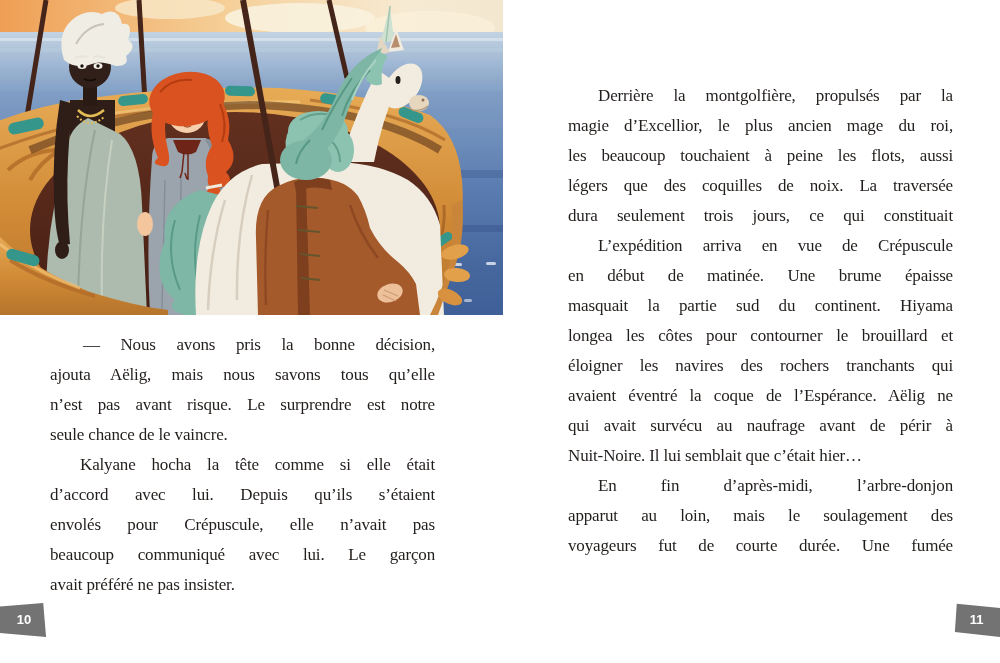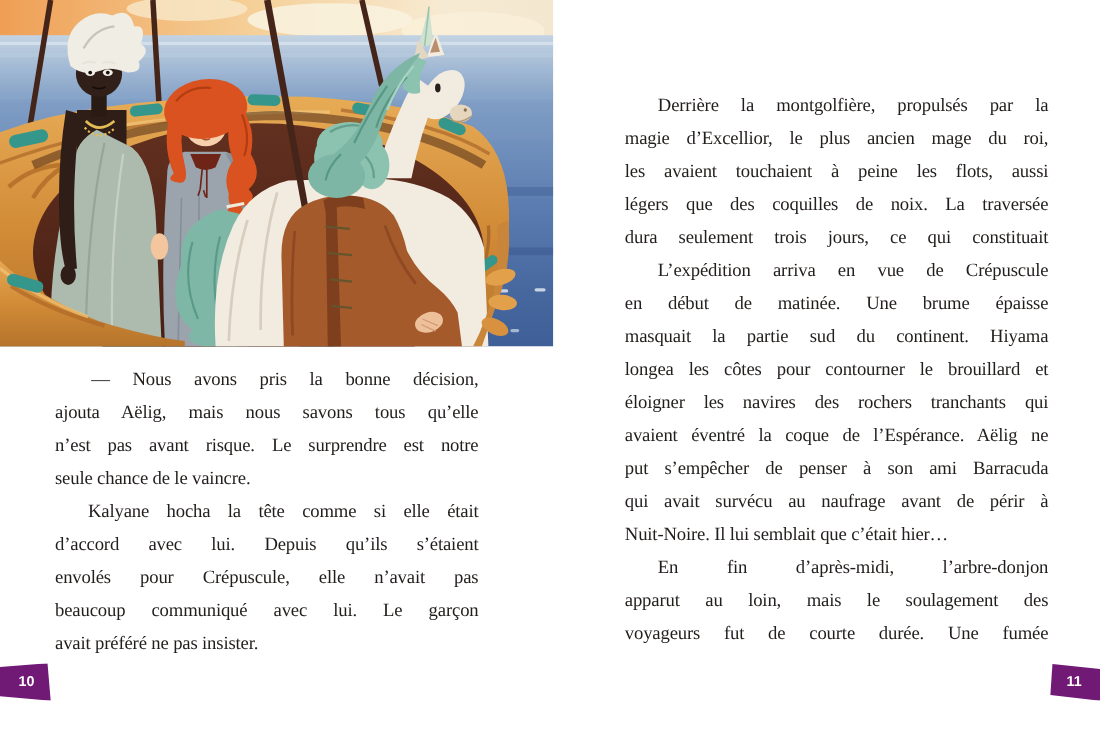--- a/index.html
+++ b/index.html
@@ -11,21 +11,21 @@
   .illu{position:absolute;left:0;top:0;width:503px;height:315px;}
   .col{position:absolute;width:385px;}
   .col-left{left:50px;top:330px;}
   .col-right{left:568px;top:61px;margin-top:20px;}
   .line{font-size:17px;line-height:30px;height:30px;color:#221e1c;
         text-align:justify;text-align-last:justify;letter-spacing:-0.15px;}
   .line.indent{text-indent:30px;}
   .line.dialog{text-indent:33px;}
   .line.last{text-align-last:left;}
   .it{}
-  .badge{position:absolute;background:#701a75;color:#ffffff;
+  .badge{position:absolute;background:#737373;color:#ffffff;
          font-family:"Liberation Sans",sans-serif;font-weight:bold;font-size:13px;
          line-height:33px;text-align:center;width:48px;height:34px;}
   .badge-left{left:0;top:603px;clip-path:polygon(0 10%,90% 0,96% 100%,0 88%);}
   .badge-right{left:953px;top:603px;width:47px;clip-path:polygon(8% 2%,100% 15%,100% 100%,4% 85%);}
 </style>
 </head>
 <body>
 
 <div class="spread">
 
@@ -227,30 +227,29 @@
       <div class="line">envolés pour Crépuscule, elle n’avait pas</div>
       <div class="line">beaucoup communiqué avec lui. Le garçon</div>
       <div class="line last">avait préféré ne pas insister.</div>
     </div>
   </div>
 
   <div class="page page-right">
     <div class="col col-right" style="left:68px;">
       <div class="line indent">Derrière la montgolfière, propulsés par la</div>
       <div class="line">magie d’Excellior, le plus ancien mage du roi,</div>
-      <div class="line">les avaient touchaient à peine les flots, aussi</div>
+      <div class="line">les beaucoup touchaient à peine les flots, aussi</div>
       <div class="line">légers que des coquilles de noix. La traversée</div>
       <div class="line">dura seulement trois jours, ce qui constituait</div>
       <div class="line indent">L’expédition arriva en vue de Crépuscule</div>
       <div class="line">en début de matinée. Une brume épaisse</div>
       <div class="line">masquait la partie sud du continent. Hiyama</div>
       <div class="line">longea les côtes pour contourner le brouillard et</div>
       <div class="line">éloigner les navires des rochers tranchants qui</div>
       <div class="line"><span>avaient éventré la coque de l’</span><span class="it">Espérance</span><span>. Aëlig ne</span></div>
-      <div class="line">put s’empêcher de penser à son ami Barracuda</div>
       <div class="line">qui avait survécu au naufrage avant de périr à</div>
       <div class="line last">Nuit-Noire. Il lui semblait que c’était hier…</div>
       <div class="line indent">En fin d’après-midi, l’arbre-donjon</div>
       <div class="line">apparut au loin, mais le soulagement des</div>
       <div class="line">voyageurs fut de courte durée. Une fumée</div>
     </div>
   </div>
 
   <div class="badge badge-left">10</div>
   <div class="badge badge-right">11</div>

